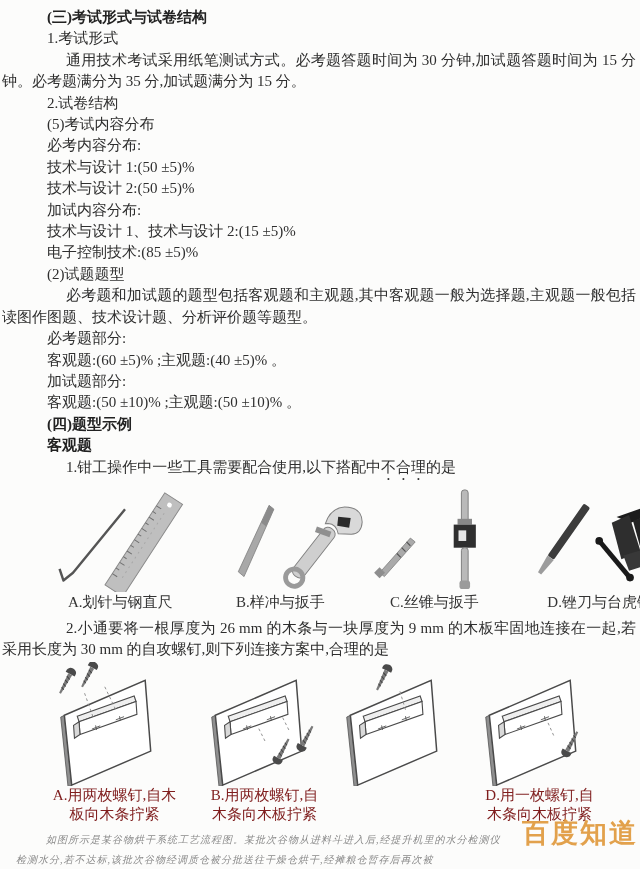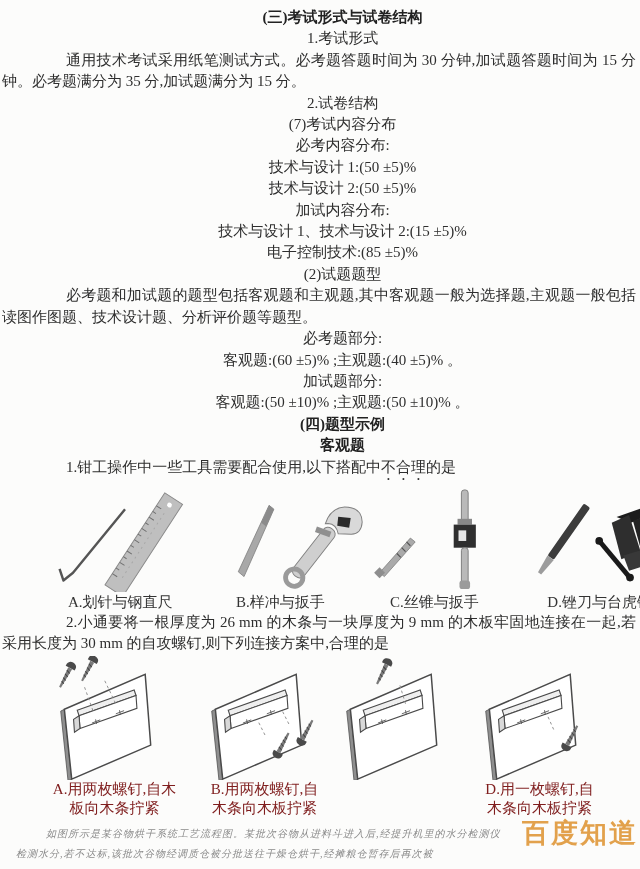--- a/index.html
+++ b/index.html
@@ -5,21 +5,21 @@
   html,body{margin:0;padding:0;}
   body{
     width:640px;height:869px;overflow:hidden;
     background:#fcfcfb;
     font-family:"Liberation Serif","DejaVu Serif",serif;
     color:#2e2e2e;
     position:relative;
   }
   .page{width:640px;height:869px;padding:7px 2px 0 2px;box-sizing:border-box;position:relative;}
   .t{margin:0;font-size:15px;line-height:21.4px;white-space:normal;}
-  .ml{margin-left:45px;text-align:center;}
+  .ml{margin-left:45px;}
   .bold{font-weight:700;color:#222;}
   .para{text-indent:64px;text-align:justify;padding-right:2px;}
   .emph{
     -webkit-text-emphasis:filled dot #333;
     -webkit-text-emphasis-position:under right;
     text-emphasis:filled dot #333;
     text-emphasis-position:under right;
   }
   .row{display:flex;align-items:flex-start;}
   .tools{padding-left:46px;padding-right:14px;margin-top:4px;gap:27px;}
@@ -61,21 +61,21 @@
     </g>
   </defs>
 </svg>
 
 <div class="page">
 
   <p class="t ml bold">(三)考试形式与试卷结构</p>
   <p class="t ml">1.考试形式</p>
   <p class="t para">通用技术考试采用纸笔测试方式。必考题答题时间为 30 分钟,加试题答题时间为 15 分钟。必考题满分为 35 分,加试题满分为 15 分。</p>
   <p class="t ml">2.试卷结构</p>
-  <p class="t ml">(7)考试内容分布</p>
+  <p class="t ml">(5)考试内容分布</p>
   <p class="t ml">必考内容分布:</p>
   <p class="t ml">技术与设计 1:(50 ±5)%</p>
   <p class="t ml">技术与设计 2:(50 ±5)%</p>
   <p class="t ml">加试内容分布:</p>
   <p class="t ml">技术与设计 1、技术与设计 2:(15 ±5)%</p>
   <p class="t ml">电子控制技术:(85 ±5)%</p>
   <p class="t ml">(2)试题题型</p>
   <p class="t para">必考题和加试题的题型包括客观题和主观题,其中客观题一般为选择题,主观题一般包括读图作图题、技术设计题、分析评价题等题型。</p>
   <p class="t ml">必考题部分:</p>
   <p class="t ml">客观题:(60 ±5)% ;主观题:(40 ±5)% 。</p>
@@ -143,21 +143,21 @@
           <polygon points="12,62 52,50 56,66 18,78" fill="#383838"></polygon>
           <line x1="-12" y1="48" x2="18" y2="84" stroke="#1a1a1a" stroke-width="5"></line>
           <circle cx="-13" cy="47" r="4" fill="#1a1a1a"></circle>
           <circle cx="19" cy="85" r="4" fill="#1a1a1a"></circle>
         </g>
       </svg>
       <figcaption class="cap">D.锉刀与台虎钳</figcaption>
     </figure>
   </div>
 
-  <p class="t para" style="margin-top:0">2.小通要将一根厚度为 26 mm 的木条与一块厚度为 9 mm 的木板牢固地连接在一起,若采用长度为 30 mm 的自攻螺钉,则下列连接方案中,合理的是</p>
+  <p class="t para" style="margin-top:6px">2.小通要将一根厚度为 26 mm 的木条与一块厚度为 9 mm 的木板牢固地连接在一起,若采用长度为 30 mm 的自攻螺钉,则下列连接方案中,合理的是</p>
 
   <div class="row diagrams">
     <figure class="diag-col" style="width:165px">
       <svg viewBox="0 0 150 135">
         <use href="#g-board"></use>
         <line x1="42" y1="34" x2="52" y2="62" stroke="#8a8a8a" stroke-width="1" stroke-dasharray="3,3"></line>
         <line x1="64" y1="27" x2="76" y2="52" stroke="#8a8a8a" stroke-width="1" stroke-dasharray="3,3"></line>
         <use href="#g-screw" transform="translate(27,12) rotate(28)"></use>
         <use href="#g-screw" transform="translate(51,5) rotate(28)"></use>
       </svg>

